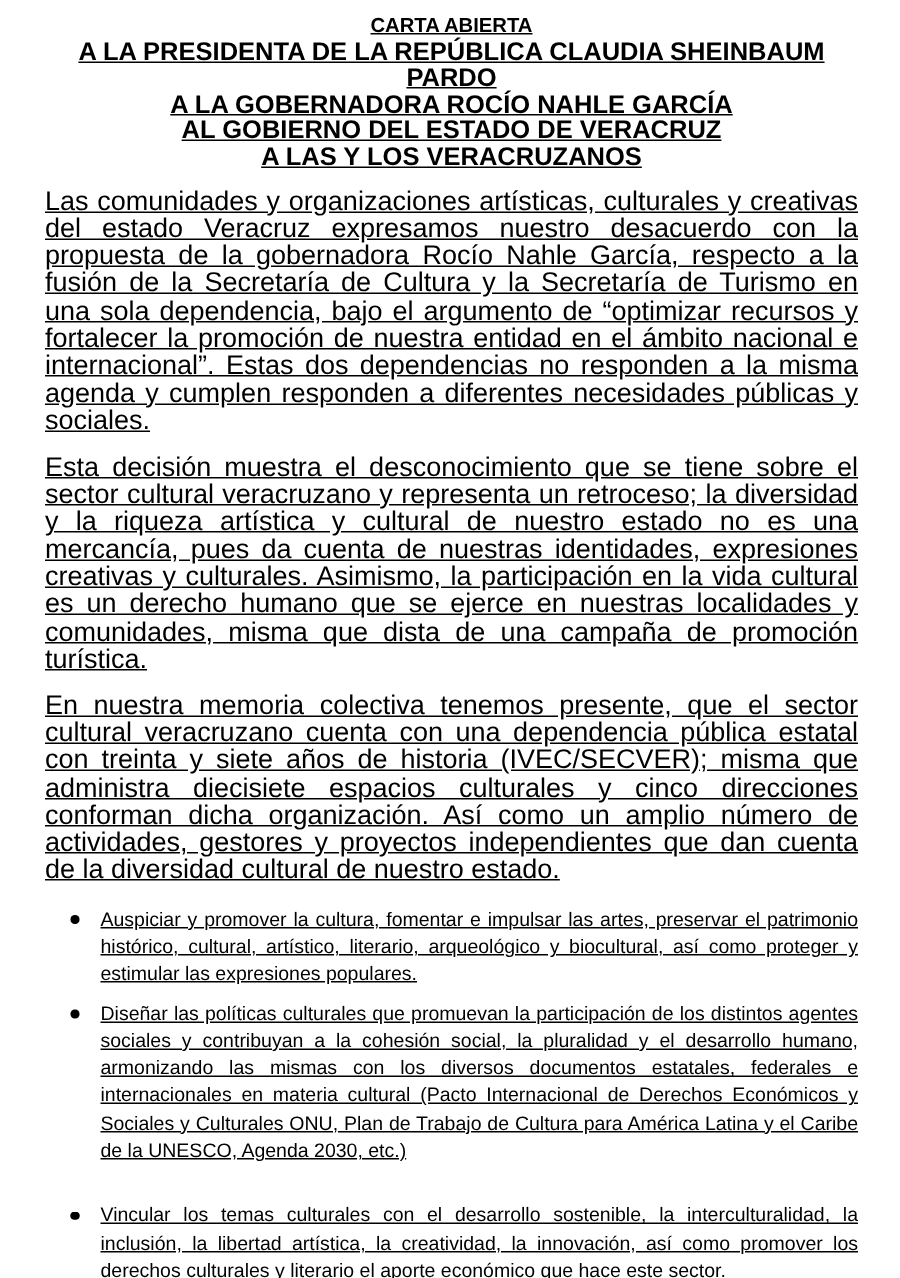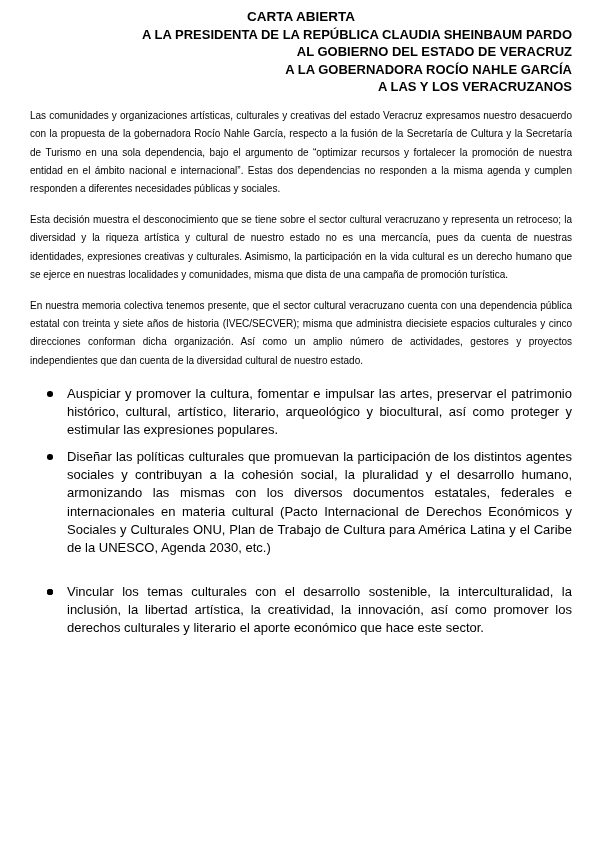--- a/index.html
+++ b/index.html
@@ -14,41 +14,42 @@
     font-family: "Liberation Sans", "DejaVu Sans", sans-serif;
     color: #000000;
   }
   .page {
     box-sizing: border-box;
     width: 600px;
     height: 852px;
     padding: 8px 28px 0 30px;
     background: #ffffff;
     overflow: hidden;
+    text-decoration: underline;
   }
   .doc-title {
     margin: 0;
     font-size: 13.5px;
     font-weight: bold;
     line-height: 17.6px;
     text-align: center;
   }
   .addressee-block {
     margin: 0 0 11px 0;
   }
   .addressee-line {
     margin: 0;
-    font-size: 13px;
+    font-size: 17px;
     font-weight: bold;
     line-height: 17.6px;
-    text-align: right;
+    text-align: center;
   }
   .para {
     margin: 0 0 12.5px 0;
-    font-size: 10px;
+    font-size: 18px;
     line-height: 18.3px;
     text-align: justify;
     text-justify: inter-word;
   }
   .bullet-list {
     list-style: none;
     margin: 0;
     padding: 0;
   }
   .bullet-item {
@@ -75,22 +76,22 @@
 </style>
 </head>
 <body>
 
 <div class="page">
 
   <p class="doc-title">CARTA ABIERTA</p>
 
   <div class="addressee-block">
     <p class="addressee-line">A LA PRESIDENTA DE LA REPÚBLICA CLAUDIA SHEINBAUM PARDO</p>
+    <p class="addressee-line">A LA GOBERNADORA ROCÍO NAHLE GARCÍA</p>
     <p class="addressee-line">AL GOBIERNO DEL ESTADO DE VERACRUZ</p>
-    <p class="addressee-line">A LA GOBERNADORA ROCÍO NAHLE GARCÍA</p>
     <p class="addressee-line">A LAS Y LOS VERACRUZANOS</p>
   </div>
 
   <p class="para">Las comunidades y organizaciones artísticas, culturales y creativas del estado Veracruz expresamos nuestro desacuerdo con la propuesta de la gobernadora Rocío Nahle García, respecto a la fusión de la Secretaría de Cultura y la Secretaría de Turismo en una sola dependencia, bajo el argumento de “optimizar recursos y fortalecer la promoción de nuestra entidad en el ámbito nacional e internacional”. Estas dos dependencias no responden a la misma agenda y cumplen responden a diferentes necesidades públicas y sociales.</p>
 
   <p class="para">Esta decisión muestra el desconocimiento que se tiene sobre el sector cultural veracruzano y representa un retroceso; la diversidad y la riqueza artística y cultural de nuestro estado no es una mercancía, pues da cuenta de nuestras identidades, expresiones creativas y culturales. Asimismo, la participación en la vida cultural es un derecho humano que se ejerce en nuestras localidades y comunidades, misma que dista de una campaña de promoción turística.</p>
 
   <p class="para">En nuestra memoria colectiva tenemos presente, que el sector cultural veracruzano cuenta con una dependencia pública estatal con treinta y siete años de historia (IVEC/SECVER); misma que administra diecisiete espacios culturales y cinco direcciones conforman dicha organización. Así como un amplio número de actividades, gestores y proyectos independientes que dan cuenta de la diversidad cultural de nuestro estado.</p>
 
 

